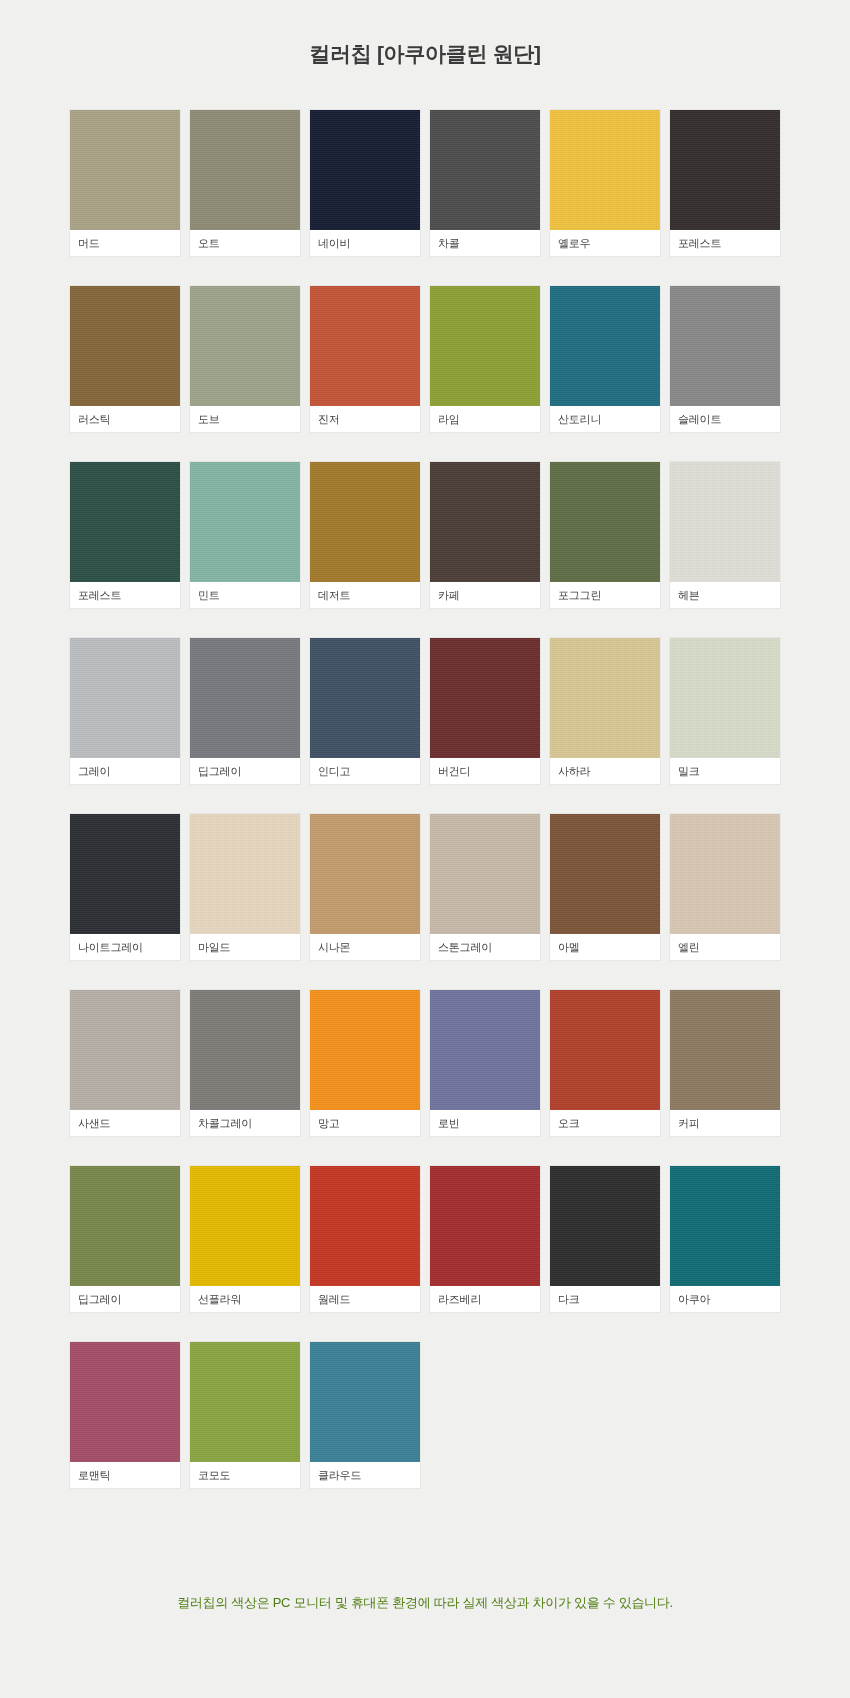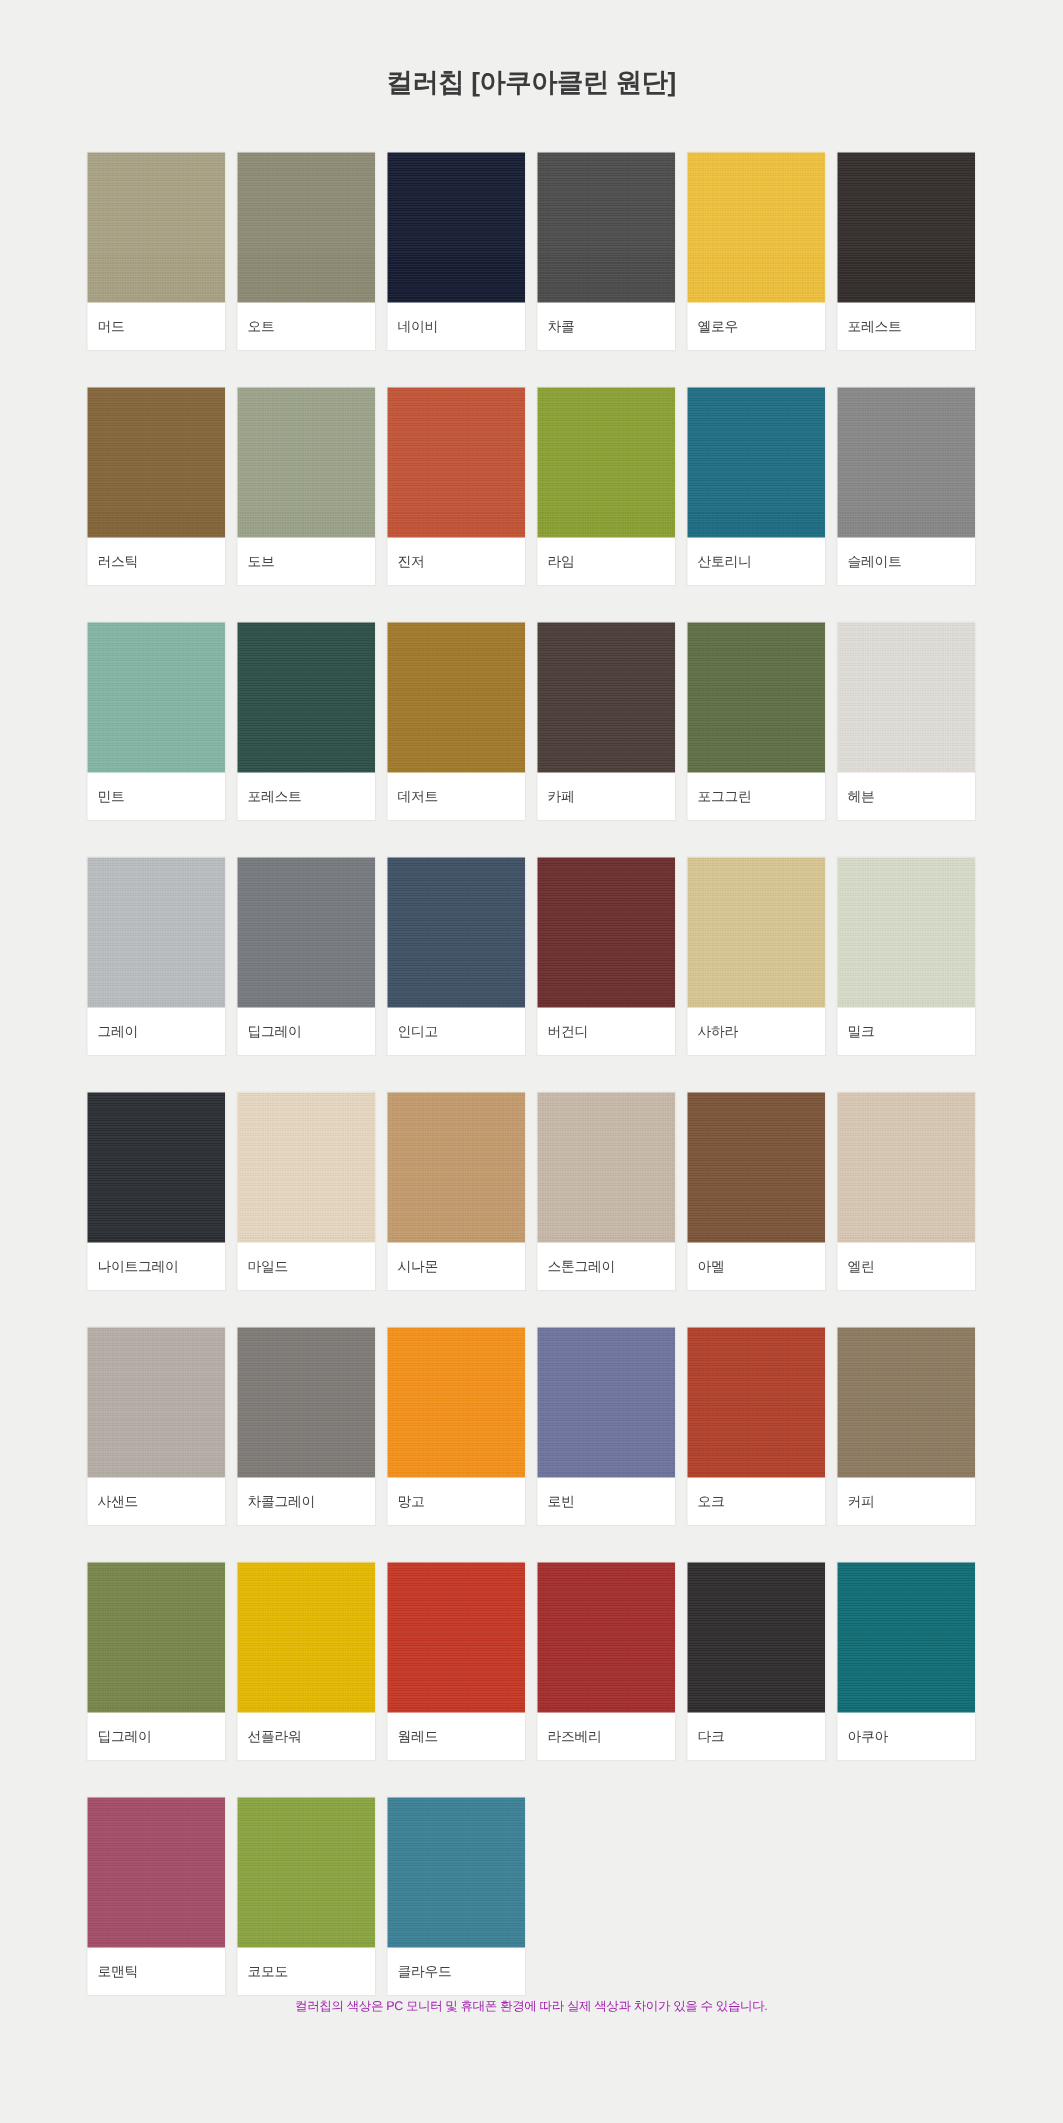--- a/index.html
+++ b/index.html
@@ -12,21 +12,21 @@
   .page {
     width: 850px;
     height: 1698px;
     position: relative;
     background: #f0f0ef;
     display: flex;
     flex-direction: column;
     align-items: center;
   }
   .page-title {
-    margin-top: 52px;
+    margin-top: 40px;
     font-size: 21px;
     font-weight: 700;
     color: #3b3b3b;
     letter-spacing: -0.3px;
     text-align: left;
   }
   .grid {
     margin-top: 42px;
     width: 710px;
     display: grid;
@@ -49,37 +49,37 @@
     content: "";
     position: absolute;
     inset: 0;
     opacity: 0.055;
     background-image:
       repeating-linear-gradient(0deg, rgba(255,255,255,0.9) 0 1px, rgba(0,0,0,0) 1px 2px),
       repeating-linear-gradient(90deg, rgba(0,0,0,0.7) 0 1px, rgba(0,0,0,0) 1px 2px);
     pointer-events: none;
   }
   .chip-label {
-    height: 38px;
+    height: 26px;
     display: flex;
     align-items: center;
     padding-left: 8px;
     font-size: 11px;
     color: #3f3f3f;
     letter-spacing: -0.2px;
     white-space: nowrap;
   }
   .footer-note {
     position: absolute;
     left: 0;
     right: 0;
     bottom: 86px;
     text-align: center;
-    font-size: 10px;
-    color: #a21caf;
+    font-size: 13px;
+    color: #4d7c0f;
     letter-spacing: -0.3px;
   }
 </style>
 </head>
 <body>
 
 <div class="page">
 
   <div class="page-title">컬러칩 [아쿠아클린 원단]</div>
 
@@ -126,28 +126,28 @@
       </div>
       <div class="chip">
         <div class="chip-color" style="background-color: rgb(31, 109, 130);"></div>
         <div class="chip-label">산토리니</div>
       </div>
       <div class="chip">
         <div class="chip-color" style="background-color: rgb(135, 135, 135);"></div>
         <div class="chip-label">슬레이트</div>
       </div>
       <div class="chip">
+        <div class="chip-color" style="background-color: rgb(43, 79, 70);"></div>
+        <div class="chip-label">포레스트</div>
+      </div>
+      <div class="chip">
         <div class="chip-color" style="background-color: rgb(130, 180, 163);"></div>
         <div class="chip-label">민트</div>
       </div>
       <div class="chip">
-        <div class="chip-color" style="background-color: rgb(43, 79, 70);"></div>
-        <div class="chip-label">포레스트</div>
-      </div>
-      <div class="chip">
         <div class="chip-color" style="background-color: rgb(160, 120, 42);"></div>
         <div class="chip-label">데저트</div>
       </div>
       <div class="chip">
         <div class="chip-color" style="background-color: rgb(74, 61, 56);"></div>
         <div class="chip-label">카페</div>
       </div>
       <div class="chip">
         <div class="chip-color" style="background-color: rgb(94, 110, 68);"></div>
         <div class="chip-label">포그그린</div>

